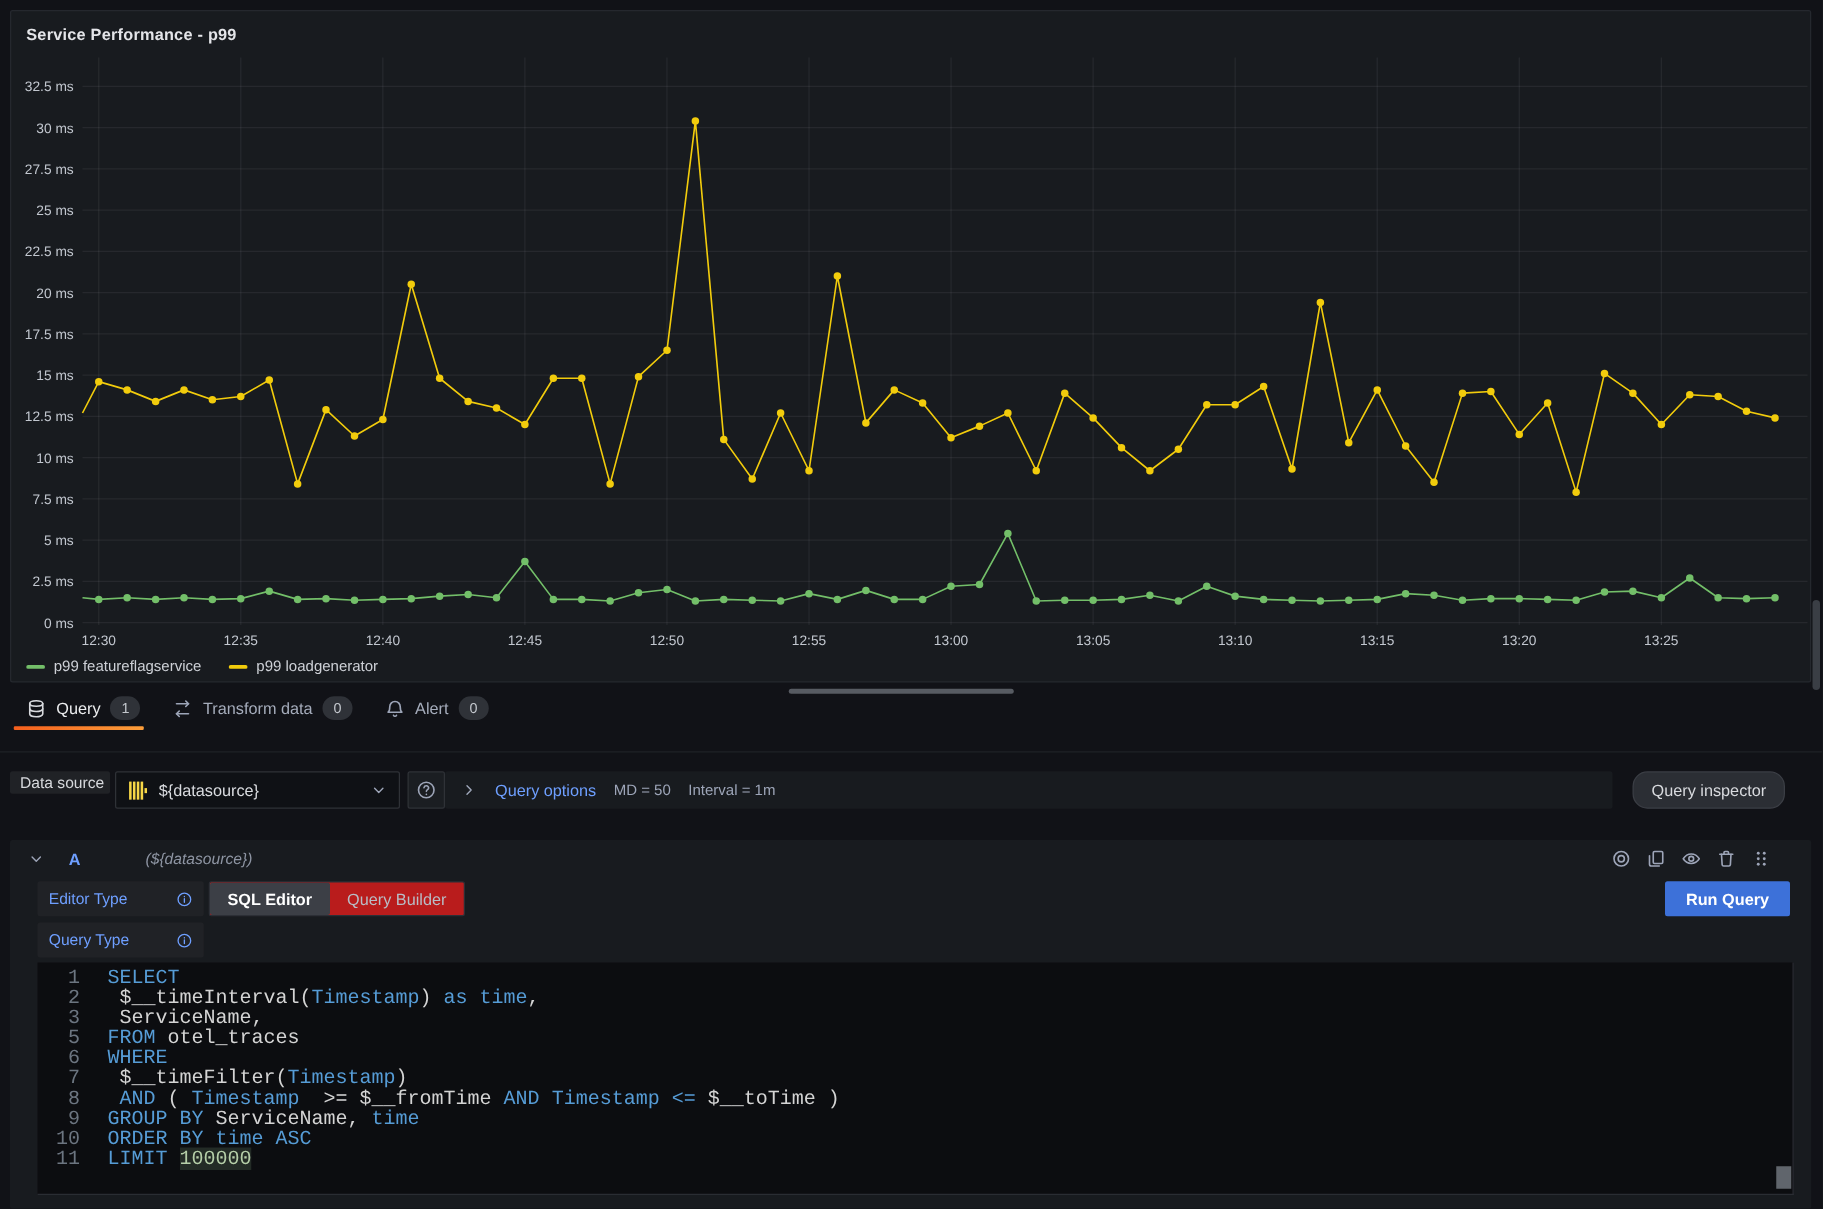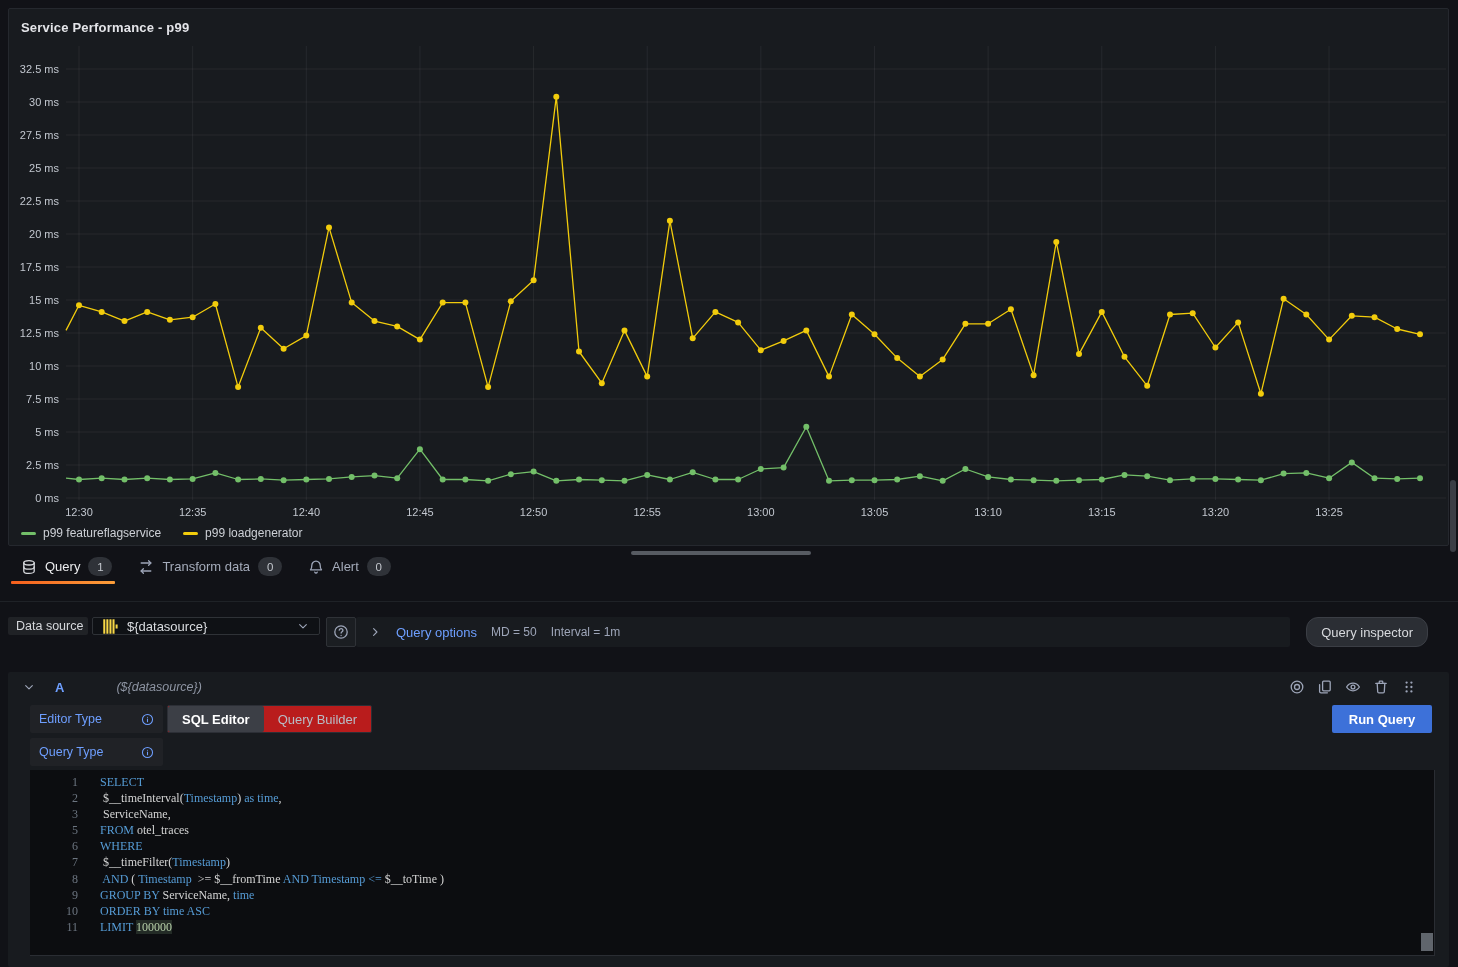--- a/index.html
+++ b/index.html
@@ -32,21 +32,21 @@
   .tab.active .tab-icon { color:#D8DADE; }
   .tab.active::after { content:""; position:absolute; left:3px; right:10px; bottom:1px; height:3px;
     border-radius:1px; background:linear-gradient(90deg,#F55F1D,#FC9E3A); }
   .badge { background:#2F3238; border-radius:10px; height:19px; min-width:24px; padding:0 8px;
     display:flex; align-items:center; justify-content:center; font-size:11.5px; color:#C3C7CD; }
   
   #ds-row { position:absolute; left:8px; top:617px; width:1442px; height:30px; }
   .ds-label { position:absolute; left:0; top:0; width:80px; height:18px; background:#202226;
     border-radius:2px; display:flex; align-items:center; padding-left:8px; font-size:12.5px;
     font-weight:500; color:#D6D8DC; }
-  .ds-select { position:absolute; left:84px; top:0; width:228px; height:18px; background:#0F1115;
+  .ds-select { position:absolute; left:84px; top:0; width:228px; height:30px; background:#0F1115;
     border:1px solid #2F3237; border-radius:2px; display:flex; align-items:center; gap:8px;
     padding:0 9px; cursor:pointer; }
   .ds-select .ds-value { font-size:13px; color:#DADCE0; flex:1; }
   .help-btn { position:absolute; left:318px; top:0; width:30px; height:30px; border:1px solid #2F3237;
     background:#1B1E22; border-radius:2px; display:flex; align-items:center; justify-content:center;
     color:#9DA5B8; cursor:pointer; }
   .qo-section { position:absolute; left:348px; right:160px; top:0; height:30px; background:#181B1F;
     border-radius:2px; display:flex; align-items:center; gap:14px; padding:0 12px; cursor:pointer; }
   .qo-link { font-size:13px; font-weight:500; color:#6E9FFF; }
   .qo-meta { font-size:12px; color:#9DA5B8; }
@@ -76,21 +76,21 @@
     cursor:pointer; white-space:nowrap; }
   .radio-opt.sel { background:#3C3F46; color:#FFFFFF; font-weight:700; border-radius:2px; }
   .run-btn { position:absolute; right:17px; top:33px; width:100px; height:28px; background:#3D71D9;
     border:none; border-radius:2px; color:#fff; font-size:13px; font-weight:600;
     font-family:"Liberation Sans",sans-serif; cursor:pointer; }
   
   #sql-editor { position:absolute; left:22px; top:98px; width:1405px; height:186px;
     background:#0C0D10; border-right:1px solid #2A2D33; border-bottom:1px solid #2A2D33;
     padding-top:4px; cursor:text; }
   .sql-line { height:16.1px; line-height:16.1px; white-space:pre;
-    font-family:Liberation Serif, serif; font-size:12px;margin-left:14px; }
+    font-family:Liberation Mono, monospace; font-size:16px; }
   .sql-line .ln { display:inline-block; width:34px; text-align:right; color:#6C7580; }
   .sql-line .code { margin-left:22px; color:#D4D4D4; }
   .tok-kw { color:#569CD6; }
   .tok-id { color:#D4D4D4; }
   .tok-num { color:#B5CEA8; }
   .hl { background:rgba(120,150,120,0.22); }
   #editor-scroll-thumb { position:absolute; left:1413px; top:261px; width:12px; height:18px;
     background:#70757C; opacity:.85; cursor:pointer; }
   #page-scroll-thumb { position:absolute; right:2px; top:480px; width:6px; height:72px;
     border-radius:3px; background:#3A3E45; cursor:pointer; }

